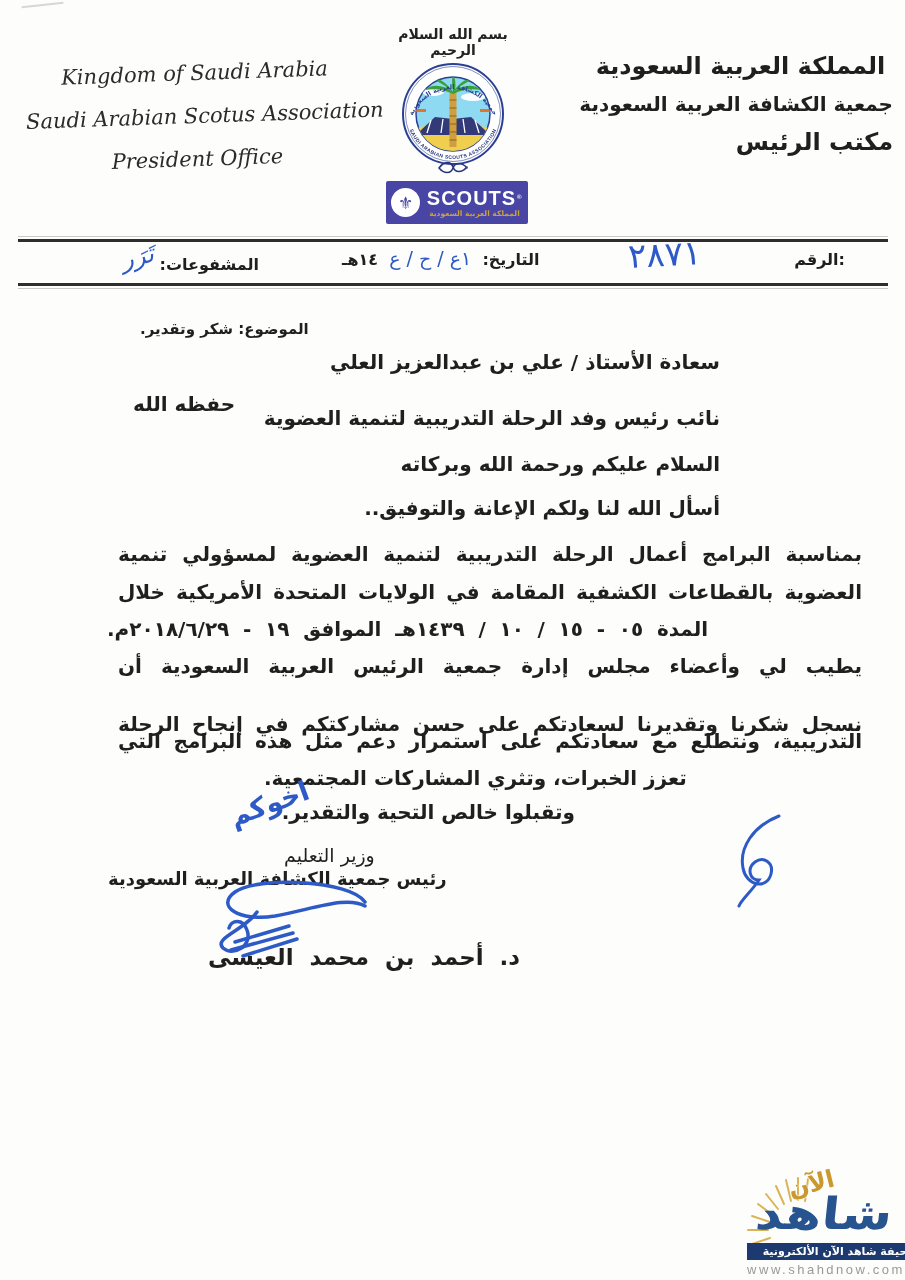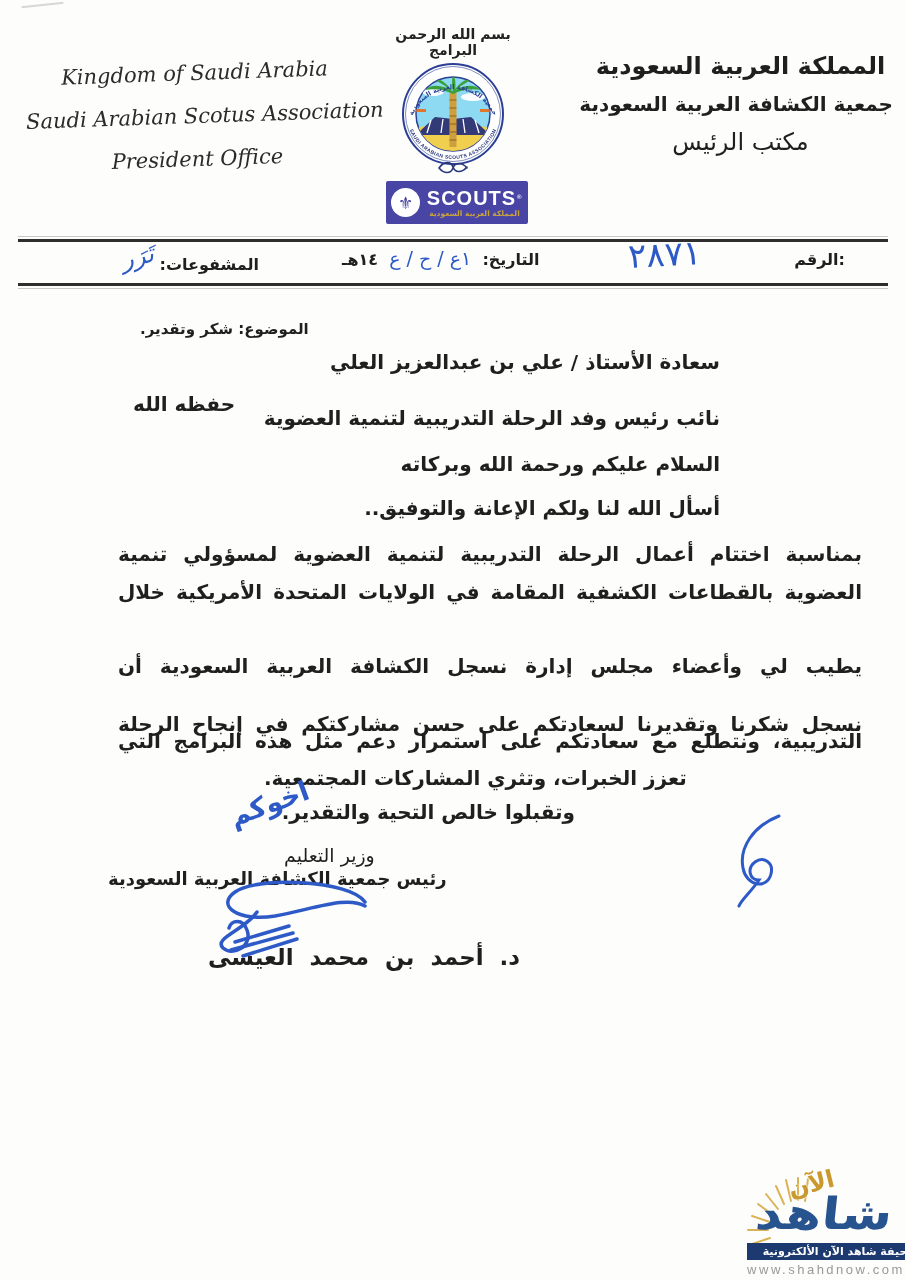--- a/index.html
+++ b/index.html
@@ -20,21 +20,21 @@
   .fleur-circle{width:29px;height:29px;background:#fff;border-radius:50%;flex:0 0 29px;
                 display:flex;align-items:center;justify-content:center;color:#4845a5;font-size:17px;}
   .badge-col{flex:1;display:flex;flex-direction:column;align-items:center;line-height:1;}
   .badge-word{color:#fff;font-family:"Liberation Sans",sans-serif;font-weight:bold;font-size:20px;
               letter-spacing:1px;white-space:nowrap;}
   .badge-tm{color:#fff;font-size:6px;vertical-align:super;}
   .badge-country{color:#c9a33c;font-size:7.5px;font-weight:bold;margin-top:2px;white-space:nowrap;}
   .ar-block{position:absolute;right:12px;top:46px;width:305px;text-align:center;direction:rtl;}
   .ar-block .l1{font-size:24px;font-weight:bold;line-height:40px;white-space:nowrap;}
   .ar-block .l2{font-size:20px;font-weight:bold;line-height:36px;white-space:nowrap;}
-  .ar-block .l3{font-size:24px;font-weight:normal;line-height:40px;}
+  .ar-block .l3{font-size:24px;font-weight:bold;line-height:40px;text-align:right;}
   
   .rule{position:absolute;left:18px;right:17px;background:#2e2e2e;height:3px;}
   .rule-soft{position:absolute;left:18px;right:17px;background:#c9c9c9;height:1px;}
   .ref-label{font-size:16px;font-weight:bold;}
   .ref-number-label{position:absolute;right:60px;top:250px;}
   .ref-number-value{position:absolute;left:628px;top:234px;font-size:34px;color:#2d5ac6;
                     letter-spacing:14px;transform:rotate(-3deg);white-space:nowrap;}
   .ref-date{position:absolute;left:342px;top:247px;direction:rtl;white-space:nowrap;}
   .ref-date .hand{color:#2d5ac6;font-size:19px;letter-spacing:2px;margin:0 6px;}
   .ref-attach{position:absolute;left:84px;top:247px;width:175px;direction:rtl;white-space:nowrap;}
@@ -81,21 +81,21 @@
 <div class="page">
 
   <div class="smudge"></div>
 
   <div class="eng-block">
     <div>Kingdom of Saudi Arabia</div>
     <div>Saudi Arabian Scotus Association</div>
     <div>President Office</div>
   </div>
 
-  <div class="bismillah">بسم الله الرحمن البرامج</div>
+  <div class="bismillah">بسم الله السلام الرحيم</div>
 
   <div class="emblem">
     <svg width="140" height="120" viewBox="0 0 140 120">
       <defs>
         <clipPath id="innerClip">
             <circle cx="70" cy="52" r="37"></circle>
           </clipPath>
         <path id="arcTop" d="M 28,58 A 44,44 0 0 1 112,58" fill="none"></path>
         <path id="arcBot" d="M 23,50 A 47,47 0 0 0 117,50" fill="none"></path>
       </defs>
@@ -162,24 +162,25 @@
   </div>
 
   <div class="ln subject" style="position:absolute;">الموضوع: شكر وتقدير.</div>
 
   <div class="ln salutation">سعادة الأستاذ / علي بن عبدالعزيز العلي</div>
   <div class="ln salutation-side">حفظه الله</div>
   <div class="ln recipient">نائب رئيس وفد الرحلة التدريبية لتنمية العضوية</div>
   <div class="ln greeting">السلام عليكم ورحمة الله وبركاته</div>
   <div class="ln dua">أسأل الله لنا ولكم الإعانة والتوفيق..</div>
 
-  <div class="jline p1l1">بمناسبة اختتام أعمال الرحلة التدريبية لتنمية العضوية لمسؤولي تنمية</div>
+  <div class="jline p1l1">بمناسبة البرامج أعمال الرحلة التدريبية لتنمية العضوية لمسؤولي تنمية</div>
   <div class="jline p1l2">العضوية بالقطاعات الكشفية المقامة في الولايات المتحدة الأمريكية خلال</div>
-
-  <div class="jline p2l1">يطيب لي وأعضاء مجلس إدارة نسجل الكشافة العربية السعودية أن</div>
+  <div class="jline p1l3">المدة ٠٥ - ١٥ / ١٠ / ١٤٣٩هـ الموافق ١٩ - ٢٠١٨/٦/٢٩م.</div>
+
+  <div class="jline p2l1">يطيب لي وأعضاء مجلس إدارة جمعية الرئيس العربية السعودية أن</div>
   <div class="jline p2l2">نسجل شكرنا وتقديرنا لسعادتكم على حسن مشاركتكم في إنجاح الرحلة</div>
   <div class="jline p2l3">التدريبية، ونتطلع مع سعادتكم على استمرار دعم مثل هذه البرامج التي</div>
   <div class="p2l4">تعزز الخبرات، وتثري المشاركات المجتمعية.</div>
 
   <div class="ln closing">وتقبلوا خالص التحية والتقدير.</div>
 
   <div class="hand-note">اخوكم</div>
 
   <div class="flourish-svg">
     <svg width="52" height="98" viewBox="0 0 52 98">

